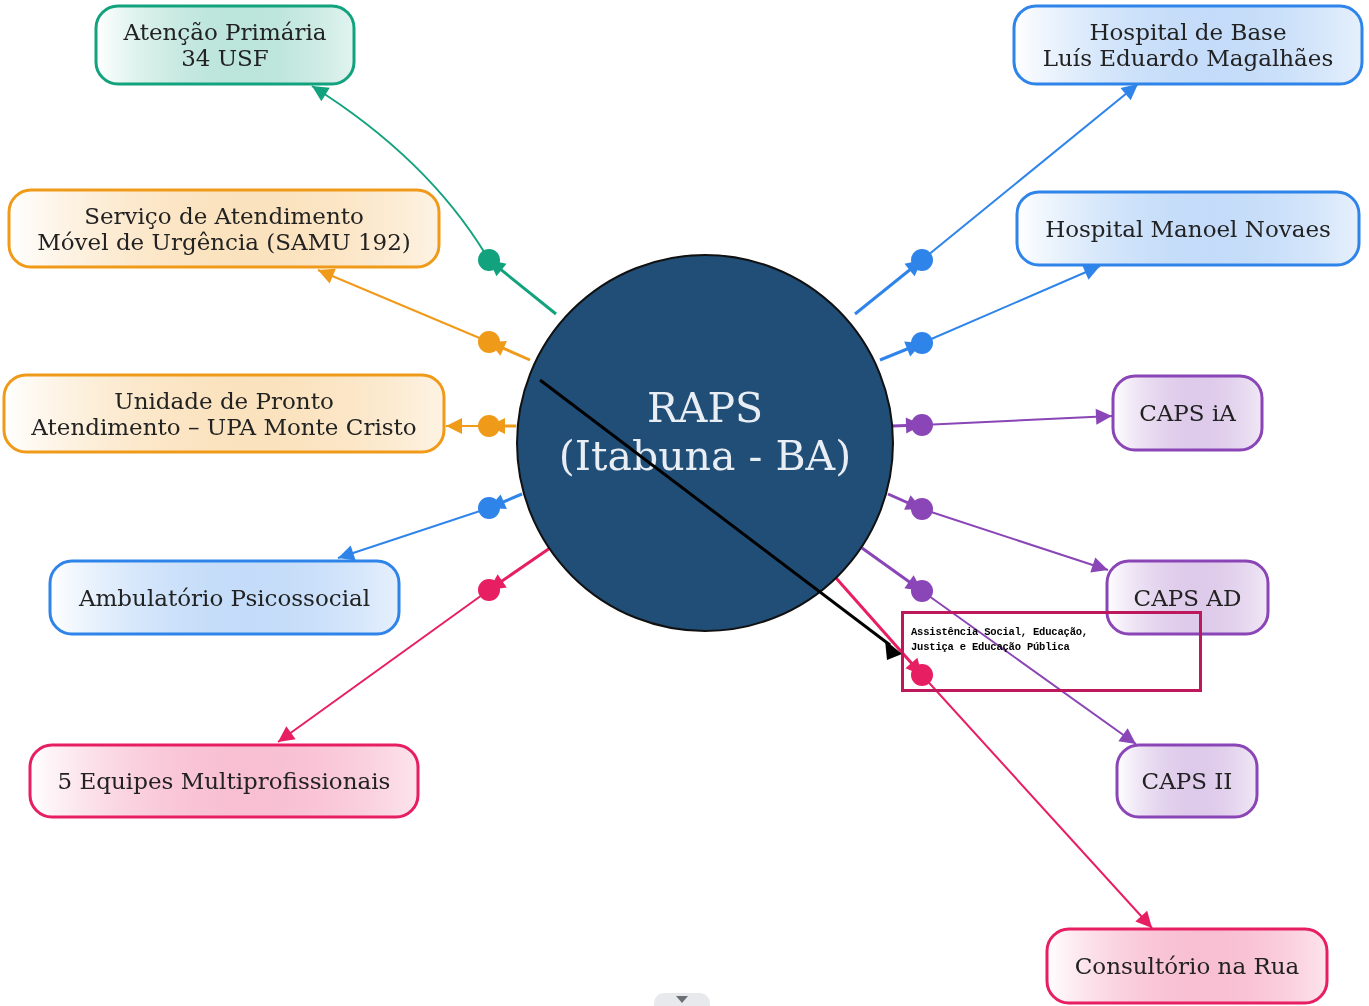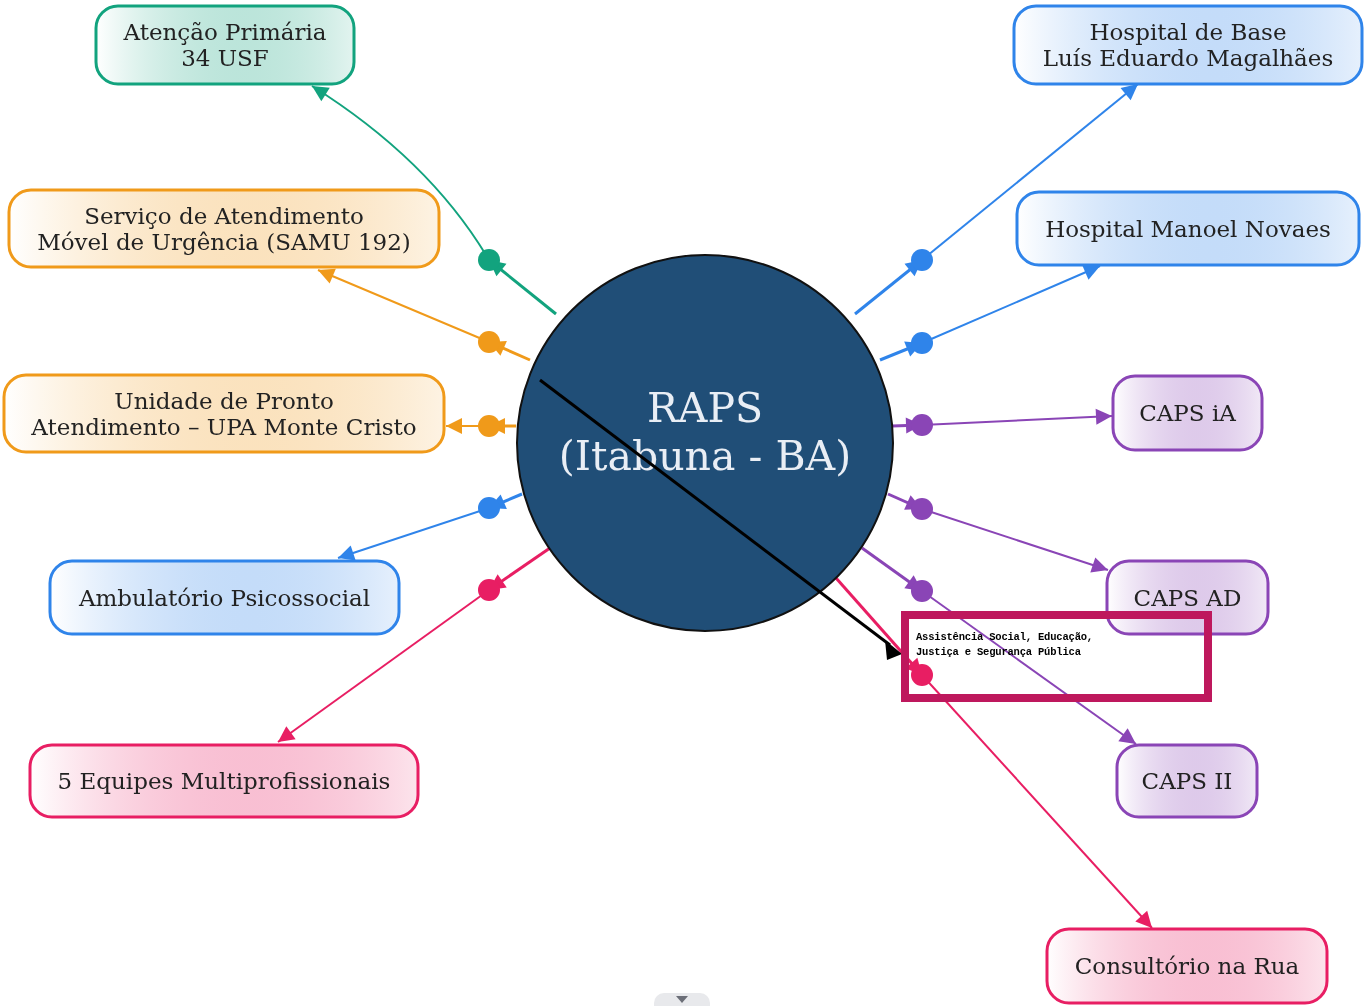--- a/index.html
+++ b/index.html
@@ -2,21 +2,21 @@
 <html><head>
 <meta charset="utf-8">
 <style>
   html, body { margin: 0; padding: 0; background: #ffffff; }
   body { width: 1369px; height: 1006px; position: relative; overflow: hidden;
          font-family: "DejaVu Serif", serif; }
   #diagram { position: absolute; left: 0; top: 0; }
   .node-text { font-family: "DejaVu Serif", serif; font-size: 23px; fill: #222222; }
   .center-text { font-family: "DejaVu Serif", serif; font-size: 41px; fill: #e9eef5; }
   .note-box { position: absolute; left: 901px; top: 611px; width: 295px; height: 75px;
-              border: 8px solid #be185d; background: transparent; box-sizing: content-box; text-align: center; }
+              border: 3px solid #be185d; background: transparent; box-sizing: content-box; text-align: center; }
   .note-line { font-family: "Liberation Mono", monospace; font-size: 10.5px; font-weight: bold;
                color: #000000; position: absolute; left: 7px; white-space: nowrap; letter-spacing: -0.2px; }
   .scroll-handle { position: absolute; left: 654px; top: 993px; width: 56px; height: 20px;
                    background: #e8e9ec; border-radius: 10px 10px 0 0; }
   .scroll-handle span { position: absolute; left: 22px; top: 3px; width: 0; height: 0;
                    border-left: 6px solid transparent; border-right: 6px solid transparent;
                    border-top: 7px solid #6c6f78; }
 </style>
 </head>
 <body>
@@ -203,18 +203,18 @@
     <text class="center-text" x="705" y="470" text-anchor="middle">(Itabuna - BA)</text>
   </g>
   <g id="pointer">
     <line x1="540" y1="380" x2="890" y2="645" stroke="#000000" stroke-width="3"></line>
     <polygon points="902,654 885,640 887,660" fill="#000000"></polygon>
   </g>
 </svg>
 
 <div class="note-box">
   <div class="note-line" style="top:12px;">Assistência Social, Educação,</div>
-  <div class="note-line" style="top:27px;">Justiça e Segurança Pública</div>
+  <div class="note-line" style="top:27px;">Justiça e Educação Pública</div>
 </div>
 
 <div class="scroll-handle">
   <span></span>
 </div>
 
 </body></html>

